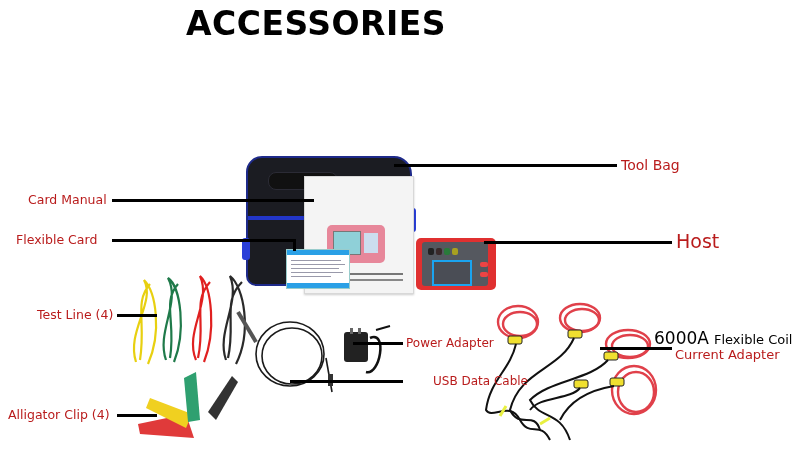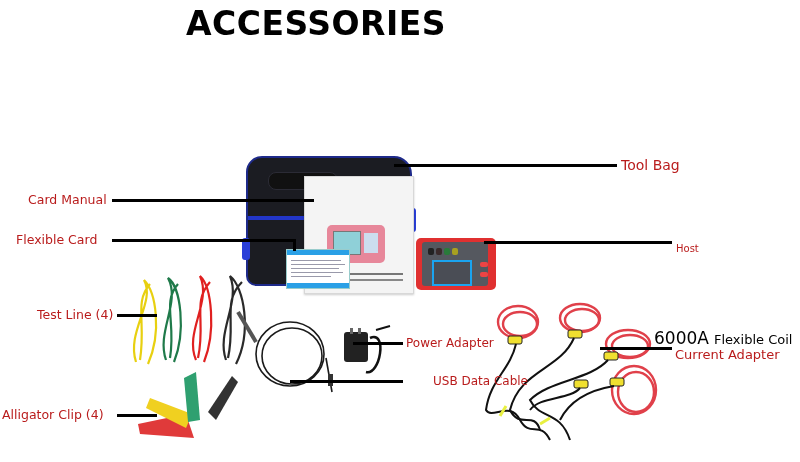--- a/index.html
+++ b/index.html
@@ -206,23 +206,23 @@
 <div class="line" style="left:484px;top:241px;width:188px;"></div>
 <div class="line" style="left:117px;top:314px;width:40px;"></div>
 <div class="line" style="left:117px;top:414px;width:40px;"></div>
 <div class="line" style="left:353px;top:342px;width:50px;"></div>
 <div class="line" style="left:290px;top:380px;width:113px;"></div>
 <div class="line" style="left:600px;top:347px;width:72px;"></div>
 
 <div class="label" style="left:621px;top:158px;font-size:14px;">Tool Bag</div>
 <div class="label" style="left:28px;top:193px;">Card Manual</div>
 <div class="label" style="left:16px;top:233px;">Flexible Card</div>
-<div class="label" style="left:676px;top:234px;font-size:10px;margin-top:8px;">Host</div>
+<div class="label" style="left:676px;top:234px;font-size:19px;">Host</div>
 <div class="label" style="left:37px;top:308px;">Test Line (4)</div>
-<div class="label" style="left:2px;top:408px;">Alligator Clip (4)</div>
+<div class="label" style="left:8px;top:408px;">Alligator Clip (4)</div>
 <div class="label" style="left:406px;top:336px;font-size:12px;">Power Adapter</div>
 <div class="label" style="left:406px;top:374px;font-size:12px;margin-left:27px;">USB Data Cable</div>
 
 <div class="abs" style="left:654px;top:329px;">
   <span style="font-size:17px;line-height:18px;">6000A</span>
   <span style="font-size:13px;">Flexible Coil</span>
 </div>
 <div class="label" style="left:675px;top:348px;font-size:13px;">Current Adapter</div>
 
 </body></html>

